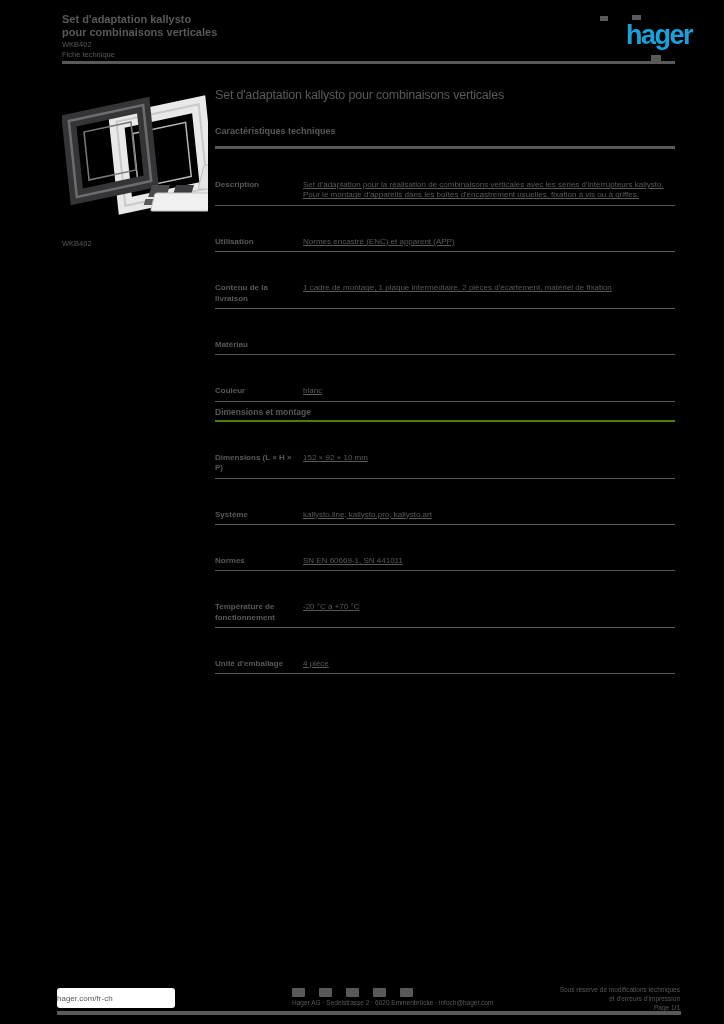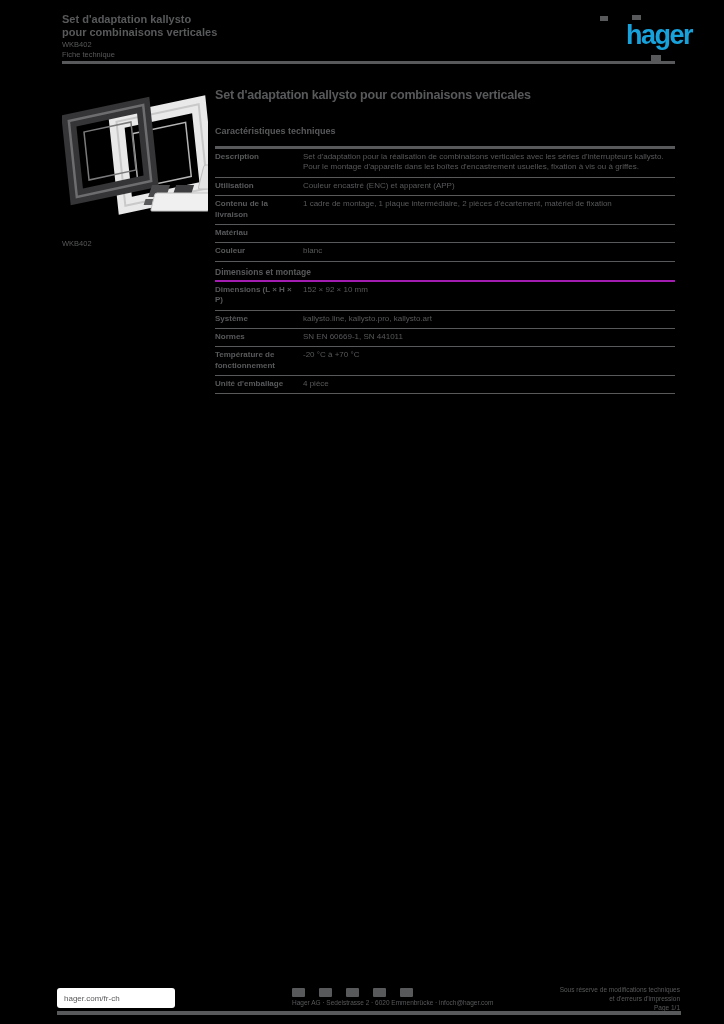--- a/index.html
+++ b/index.html
@@ -22,37 +22,37 @@
   .logo-mark{background:#58595b;}
   .m1{left:600px;top:16px;width:8px;height:5px;}
   .m2{left:632px;top:15px;width:9px;height:5px;}
   .m3{left:651px;top:55px;width:10px;height:6px;}
 
   
   .product-image{left:62px;top:93px;width:146px;height:126px;}
   .img-caption{left:62px;top:239px;font-size:7.5px;color:#58595b;}
 
   
-  .main-title{left:215px;top:88px;width:420px;font-size:12.5px;font-weight:bold;
+  .main-title{left:215px;top:88px;width:420px;font-size:12.5px;font-weight:normal;
               letter-spacing:-0.2px;color:#58595b;}
   .section-heading{left:215px;top:126px;font-size:9px;font-weight:bold;color:#58595b;text-align:right;}
 
   
   .spec-table{left:215px;top:146px;width:460px;border-top:3px solid #58595b;}
   .spec-row{display:flex;border-bottom:1px solid #58595b;padding:3px 0 4px;
-            font-size:8px;line-height:1.3;}
+            font-size:8px;line-height:1.3;margin-top:28px;}
   .spec-label{width:80px;flex:none;padding-right:8px;font-weight:bold;}
-  .spec-value{flex:1;}
-  .spec-section{font-weight:bold;border-bottom:2px solid #a21caf;
+  .spec-value{flex:1;text-decoration:underline;}
+  .spec-section{font-weight:bold;border-bottom:2px solid #4d7c0f;
                 padding:5px 0 3px;font-size:8.5px;}
 
   
   .footer-pill{left:57px;top:988px;width:118px;height:20px;background:#ffffff;
                border-radius:3px;display:flex;align-items:center;
-               padding-left:7px;box-sizing:border-box;}
+               box-sizing:border-box;}
   .footer-pill span{font-size:8px;color:#58595b;}
   .footer-icons{left:292px;top:988px;display:flex;gap:14px;}
   .f-icon{width:13px;height:9px;background:#58595b;border-radius:1px;}
   .footer-center-text{left:292px;top:999px;font-size:6.5px;color:#58595b;}
   .footer-right{right:44px;top:986px;text-align:right;font-size:6.5px;
                 line-height:1.35;color:#58595b;}
   .footer-bar{left:57px;top:1011px;width:624px;height:4px;background:#58595b;}
 </style>
 </head>
 <body>
@@ -104,21 +104,21 @@
 <div class="abs main-title">Set d'adaptation kallysto pour combinaisons verticales</div>
 <div class="abs section-heading">Caractéristiques techniques</div>
 
 <div class="abs spec-table">
   <div class="spec-row">
     <div class="spec-label">Description</div>
     <div class="spec-value">Set d'adaptation pour la réalisation de combinaisons verticales avec les séries d'interrupteurs kallysto. Pour le montage d'appareils dans les boîtes d'encastrement usuelles, fixation à vis ou à griffes.</div>
   </div>
   <div class="spec-row">
     <div class="spec-label">Utilisation</div>
-    <div class="spec-value">Couleur encastré (ENC) et apparent (APP)</div>
+    <div class="spec-value">Normes encastré (ENC) et apparent (APP)</div>
   </div>
   <div class="spec-row">
     <div class="spec-label">Contenu de la livraison</div>
     <div class="spec-value">1 cadre de montage, 1 plaque intermédiaire, 2 pièces d'écartement, matériel de fixation</div>
   </div>
   <div class="spec-row">
     <div class="spec-label">Matériau</div>
   </div>
   <div class="spec-row">
     <div class="spec-label">Couleur</div>

